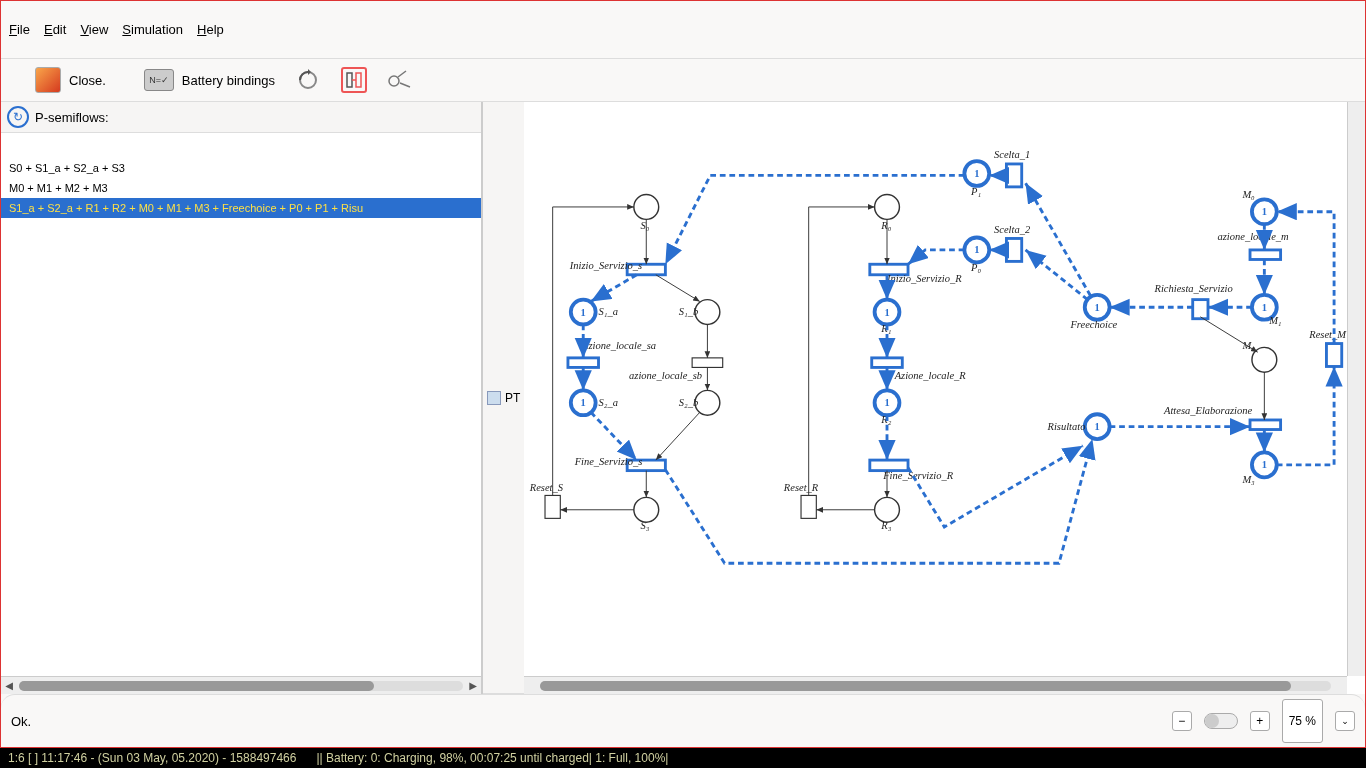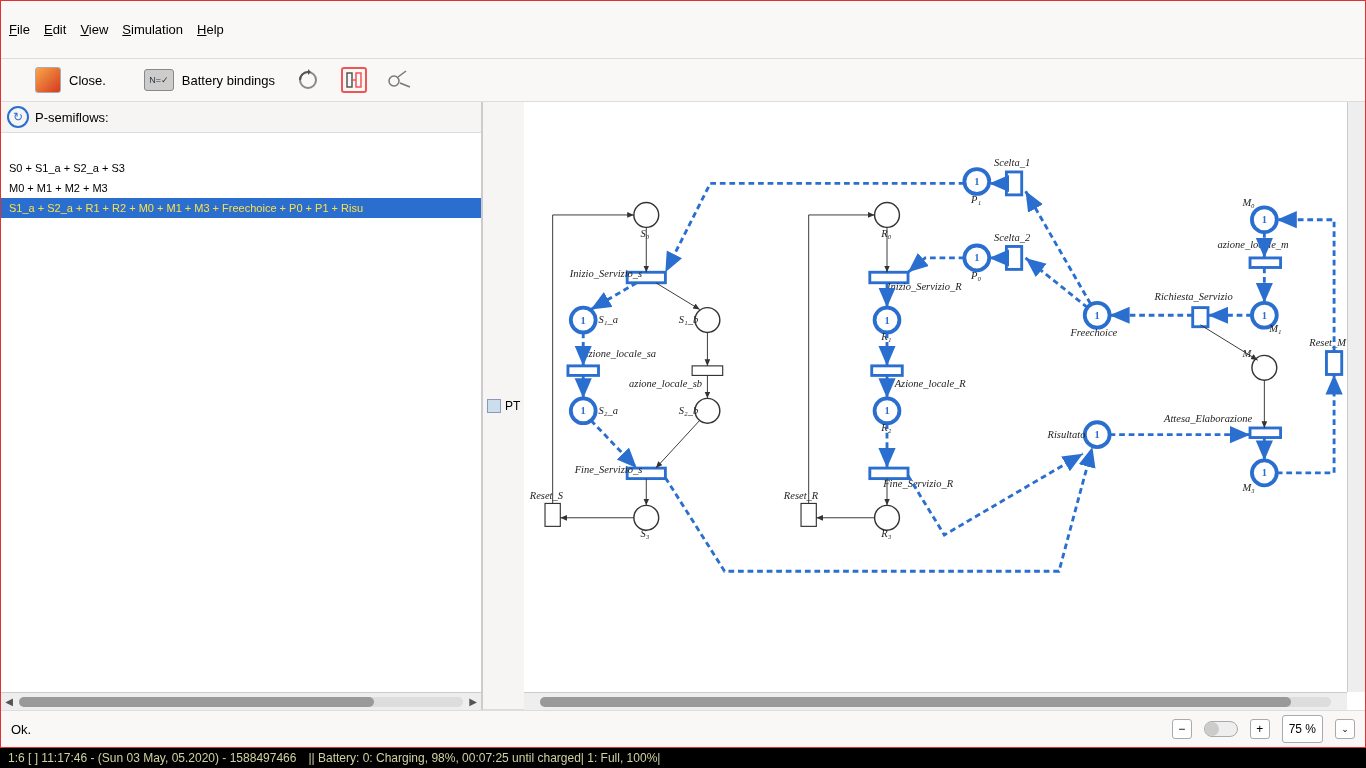--- a/index.html
+++ b/index.html
@@ -27,27 +27,27 @@
 .hscroll .thumb { position:absolute; left:0; top:0; height:10px; width:80%; background:#999; border-radius:5px; }
 .right-pane { flex:1; display:flex; flex-direction:row; background:#fff; }
 .tabbar { display:flex; align-items:center; padding:2px 4px; gap:4px; font-size:12px; border-bottom:1px solid #ddd; background:#f6f5f4; }
 .tabbar .doc-icon { width:14px; height:14px; background:#cde; border:1px solid #89b; }
 .canvas-wrap { flex:1; position:relative; overflow:hidden; }
 .canvas { position:absolute; left:0; top:0; width:100%; height:100%; }
 .vscroll { position:absolute; right:0; top:0; bottom:18px; width:18px; background:#eee; border-left:1px solid #ccc; }
 .hscroll2 { position:absolute; left:0; right:18px; bottom:0; height:18px; background:#eee; border-top:1px solid #ccc; display:flex; align-items:center; }
 .hscroll2 .track { flex:1; height:10px; background:#ddd; border-radius:5px; margin:0 16px; position:relative; }
 .hscroll2 .thumb { position:absolute; left:0; top:0; height:10px; width:95%; background:#999; border-radius:5px; }
-.statusbar { display:flex; align-items:center; justify-content:space-between; padding:4px 10px; font-size:13px; border-top:1px solid #ddd; background:#f9f8f7; }
+.statusbar { display:flex; align-items:center; justify-content:space-between; padding:4px 10px; font-size:13px; border-top:1px solid #ddd; background:#f9f8f7;border-radius:14px; }
 .zoom-ctrl { display:flex; align-items:center; gap:12px; }
 .zbtn { width:20px; height:20px; border:1px solid #aaa; border-radius:3px; display:flex; align-items:center; justify-content:center; font-size:12px; background:#fff; }
-.zoom-sel { display:flex; align-items:center; gap:4px; border:1px solid #aaa; border-radius:3px; padding:6px 6px; background:#fff; font-size:12px; }
+.zoom-sel { display:flex; align-items:center; gap:4px; border:1px solid #aaa; border-radius:3px; padding:14px 6px; background:#fff; font-size:12px; }
 .toggle { width:34px; height:16px; border:1px solid #aaa; border-radius:8px; background:#eee; position:relative; }
 .toggle::after { content:""; position:absolute; width:14px; height:14px; border-radius:50%; background:#ccc; top:0; left:0; }
-.sysbar { height:20px; background:#000; color:#d0d0a0; font-family:monospace; font-size:12px; display:flex; align-items:center; padding:0 8px; gap:12px; }
+.sysbar { height:20px; background:#000; color:#d0d0a0; font-family:monospace; font-size:12px; display:flex; align-items:center; padding:0 8px; gap:20px; }
 .sysbar .mid { flex:1; text-align:center; }
 
 .place-open { fill:none; stroke:#333; stroke-width:1.5; }
 .place-hl { fill:#fff; stroke:#2a6fcf; stroke-width:4; }
 .trans { fill:#fff; stroke:#333; stroke-width:1.2; }
 .trans-hl { fill:#fff; stroke:#2a6fcf; stroke-width:3; }
 .arc { fill:none; stroke:#333; stroke-width:1; marker-end:url(#arr); }
 .arc-hl { fill:none; stroke:#2a6fcf; stroke-width:3; stroke-dasharray:6 4; marker-end:url(#arrhl); }
 .tok { font: bold 11px serif; fill:#2a6fcf; text-anchor:middle; dominant-baseline:central; }
 .lbl { font: italic 11px serif; fill:#222; }

